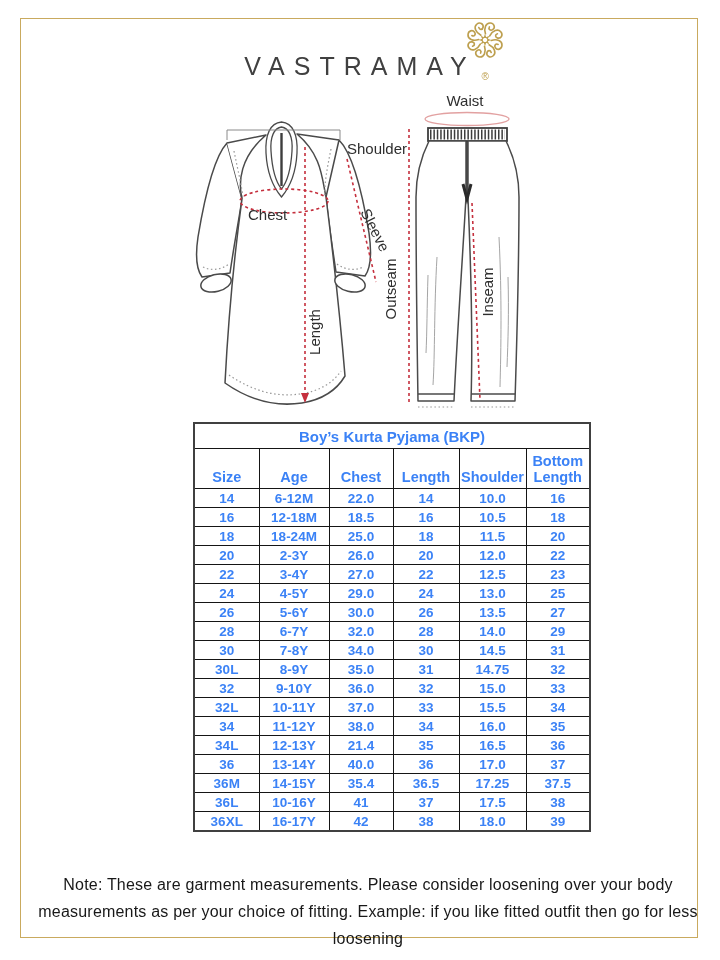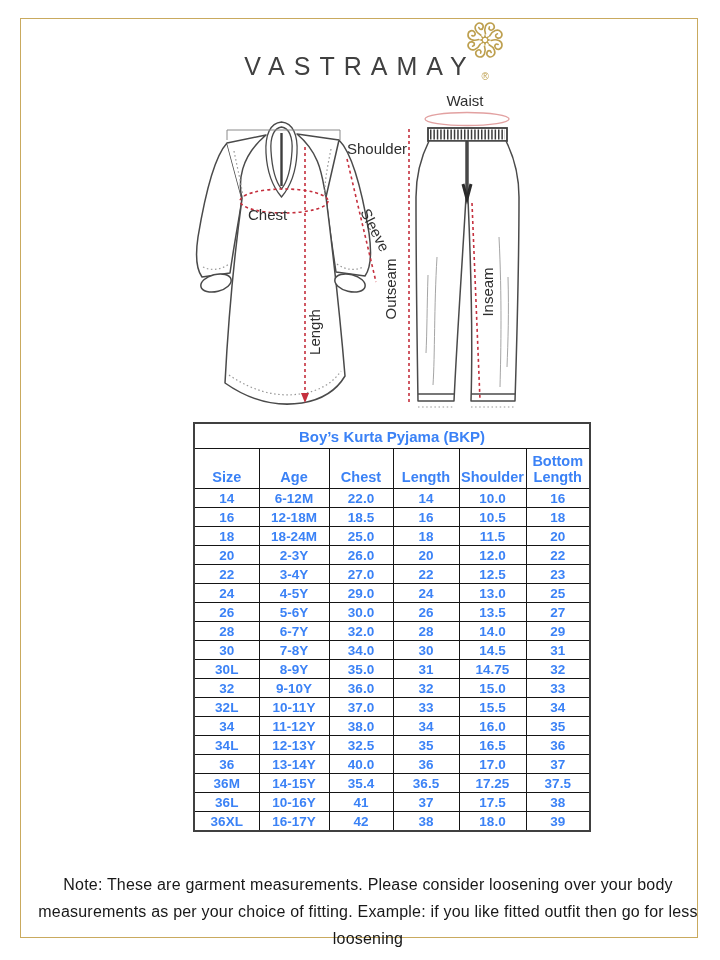--- a/index.html
+++ b/index.html
@@ -296,21 +296,21 @@
           <td>34</td>
           <td>11-12Y</td>
           <td>38.0</td>
           <td>34</td>
           <td>16.0</td>
           <td>35</td>
         </tr>
         <tr>
           <td>34L</td>
           <td>12-13Y</td>
-          <td>32.5</td>
+          <td>21.4</td>
           <td>35</td>
           <td>16.5</td>
           <td>36</td>
         </tr>
         <tr>
           <td>36</td>
           <td>13-14Y</td>
           <td>40.0</td>
           <td>36</td>
           <td>17.0</td>

